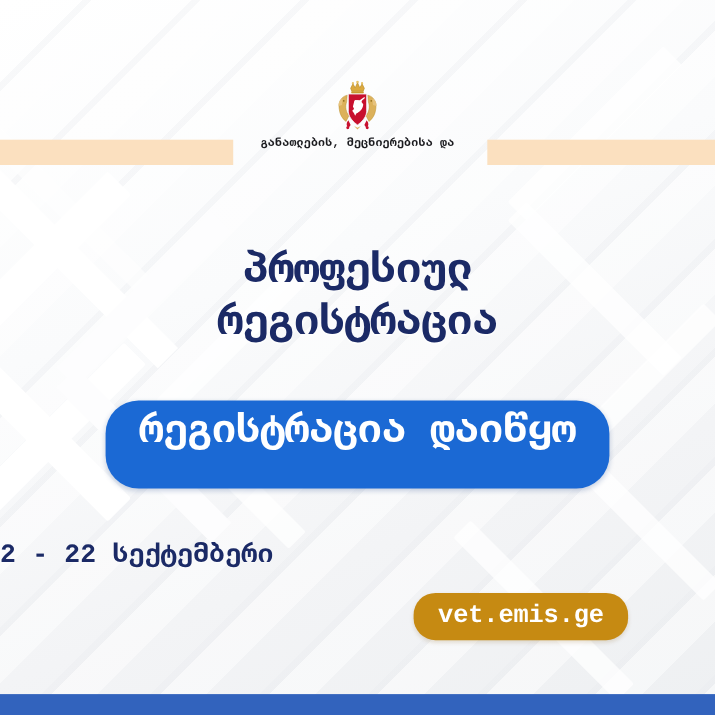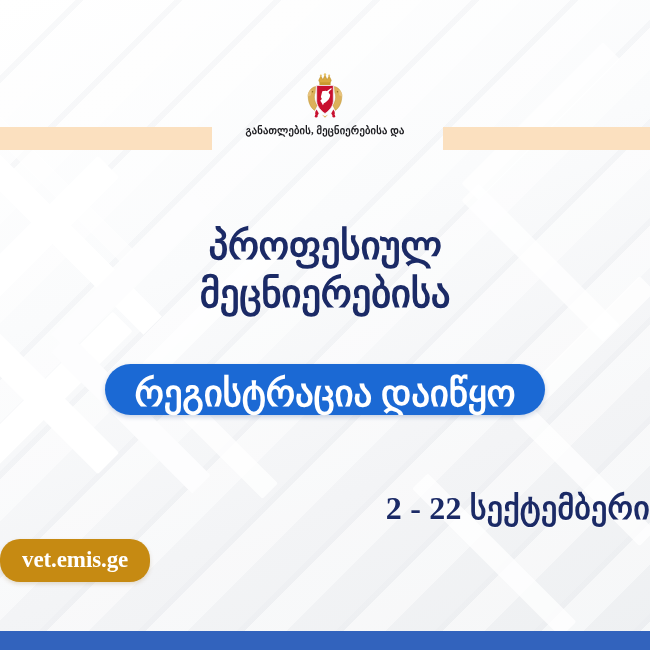--- a/index.html
+++ b/index.html
@@ -7,21 +7,21 @@
     margin: 0;
     padding: 0;
     background: #ffffff;
   }
 
   #poster {
     position: relative;
     width: 650px;
     height: 650px;
     overflow: hidden;
-    font-family: Liberation Serif, serif;
+    font-family: Liberation Mono, monospace;
     background: #f4f5f7;
     -webkit-font-smoothing: antialiased;
   }
 
   
   .bg-base {
     position: absolute;
     inset: 0;
     background:
       linear-gradient(160deg, #ffffff 0%, #fafbfc 38%, #f3f4f6 70%, #eef0f2 100%);
@@ -143,50 +143,50 @@
     text-align: center;
     z-index: 6;
   }
   .pill {
     display: inline-block;
     background: #1b69d4;
     color: #ffffff;
     font-size: 37px;
     font-weight: 700;
     line-height: 1;
-    padding: 11px 30px 3px 30px;
+    padding: 11px 30px 32px 30px;
     border-radius: 30px;
     letter-spacing: -0.2px;
     white-space: nowrap;
     box-shadow: 0 2px 5px rgba(18,60,130,0.22);
   }
 
   
   .date-line {
     position: absolute;
     top: 489px;
     left: 0;
     width: 650px;
-    text-align: right;
-    z-index: 6;
-    font-size: 32px;
+    text-align: left;
+    z-index: 6;
+    font-size: 24px;
     font-weight: 700;
     color: #1b2a66;
     letter-spacing: 0.2px;
     white-space: nowrap;
     text-shadow: 0 1px 0 rgba(255,255,255,0.55);
   }
 
   
   .url-wrap {
     position: absolute;
     top: 539px;
     left: 0;
     width: 571px;
-    text-align: left;
+    text-align: right;
     z-index: 6;
   }
   .url-badge {
     display: inline-block;
     background: #c68a12;
     color: #ffffff;
     font-size: 23px;
     font-weight: 700;
     line-height: 1;
     padding: 9px 22px 11px 22px;
@@ -287,21 +287,21 @@
       </svg>
     </span>
   </div>
 
   <div class="ministry">
     <span class="line">განათლების, მეცნიერებისა და</span>
   </div>
 
   <div class="headline">
     <span class="hl">პროფესიულ</span>
-    <span class="hl">მეცნიერებისა</span>
+    <span class="hl">რეგისტრაცია</span>
   </div>
 
   <div class="pill-wrap">
     <span class="pill">რეგისტრაცია დაიწყო</span>
   </div>
 
   <div class="date-line">2 - 22 სექტემბერი</div>
 
   <div class="url-wrap">
     <span class="url-badge">vet.emis.ge</span>

